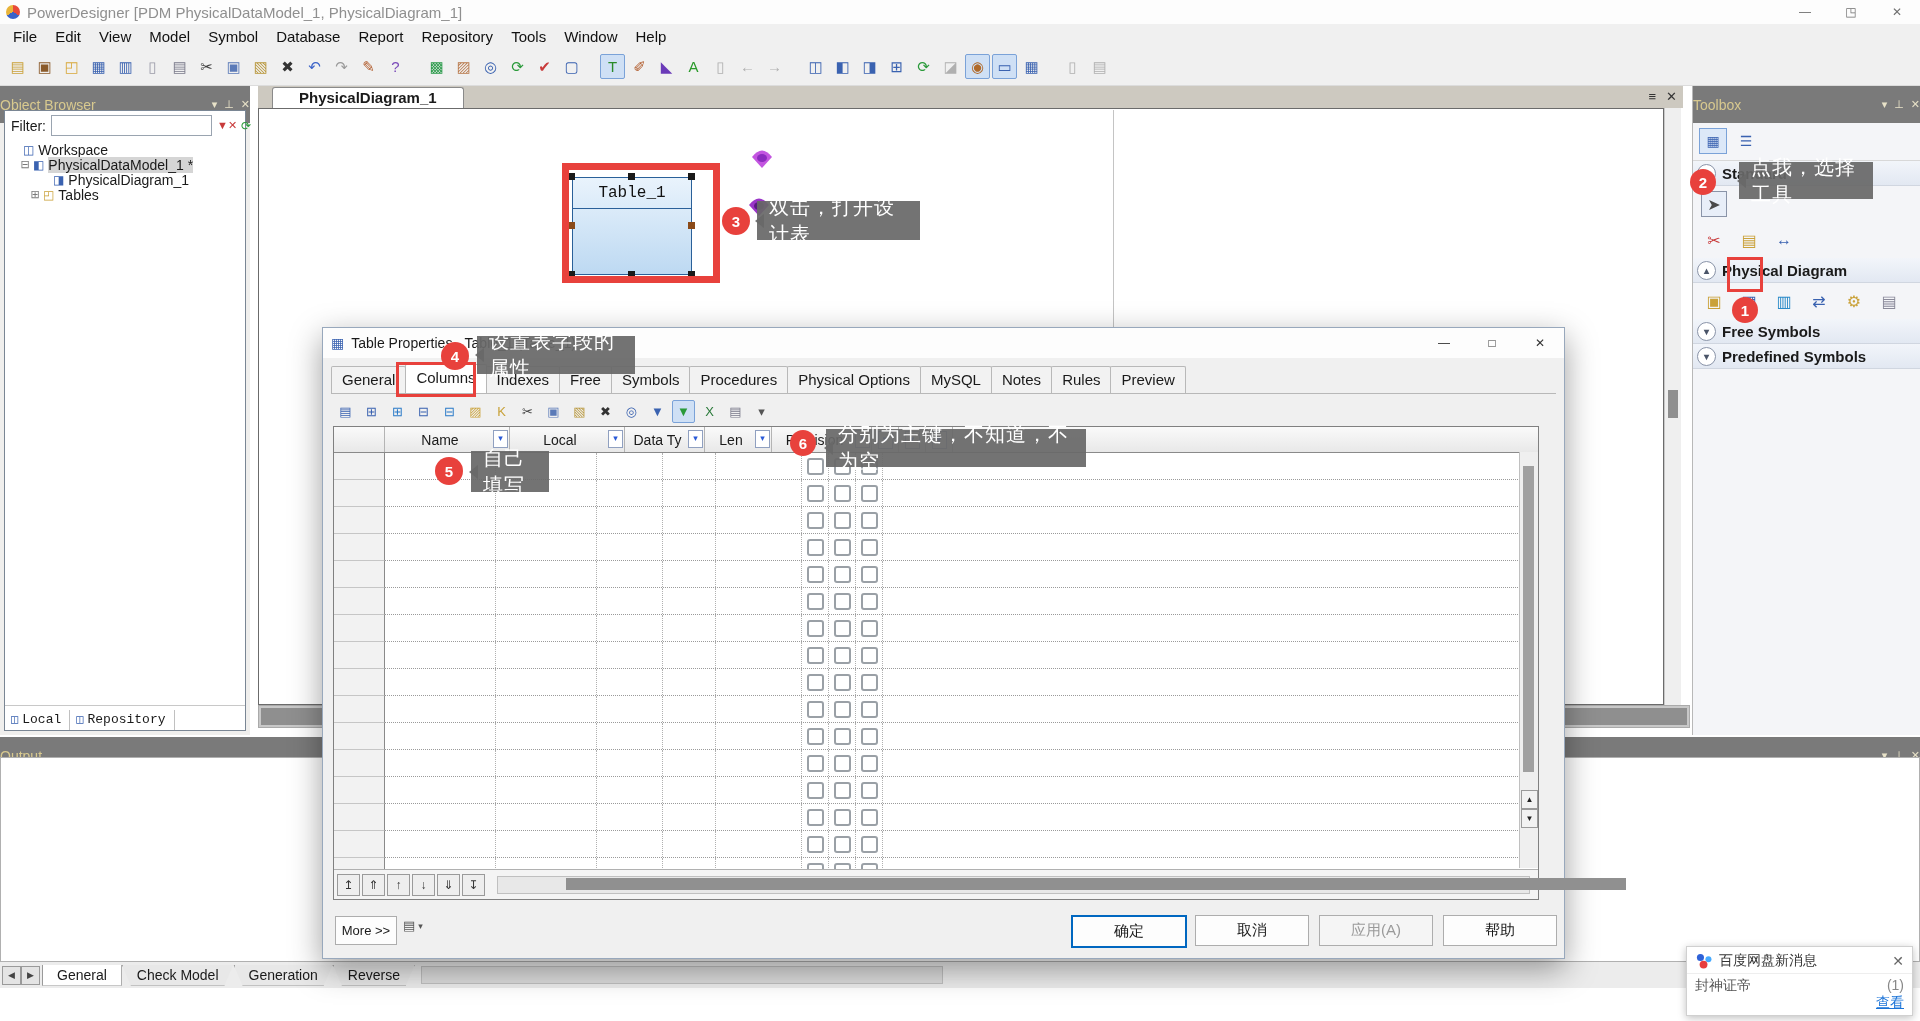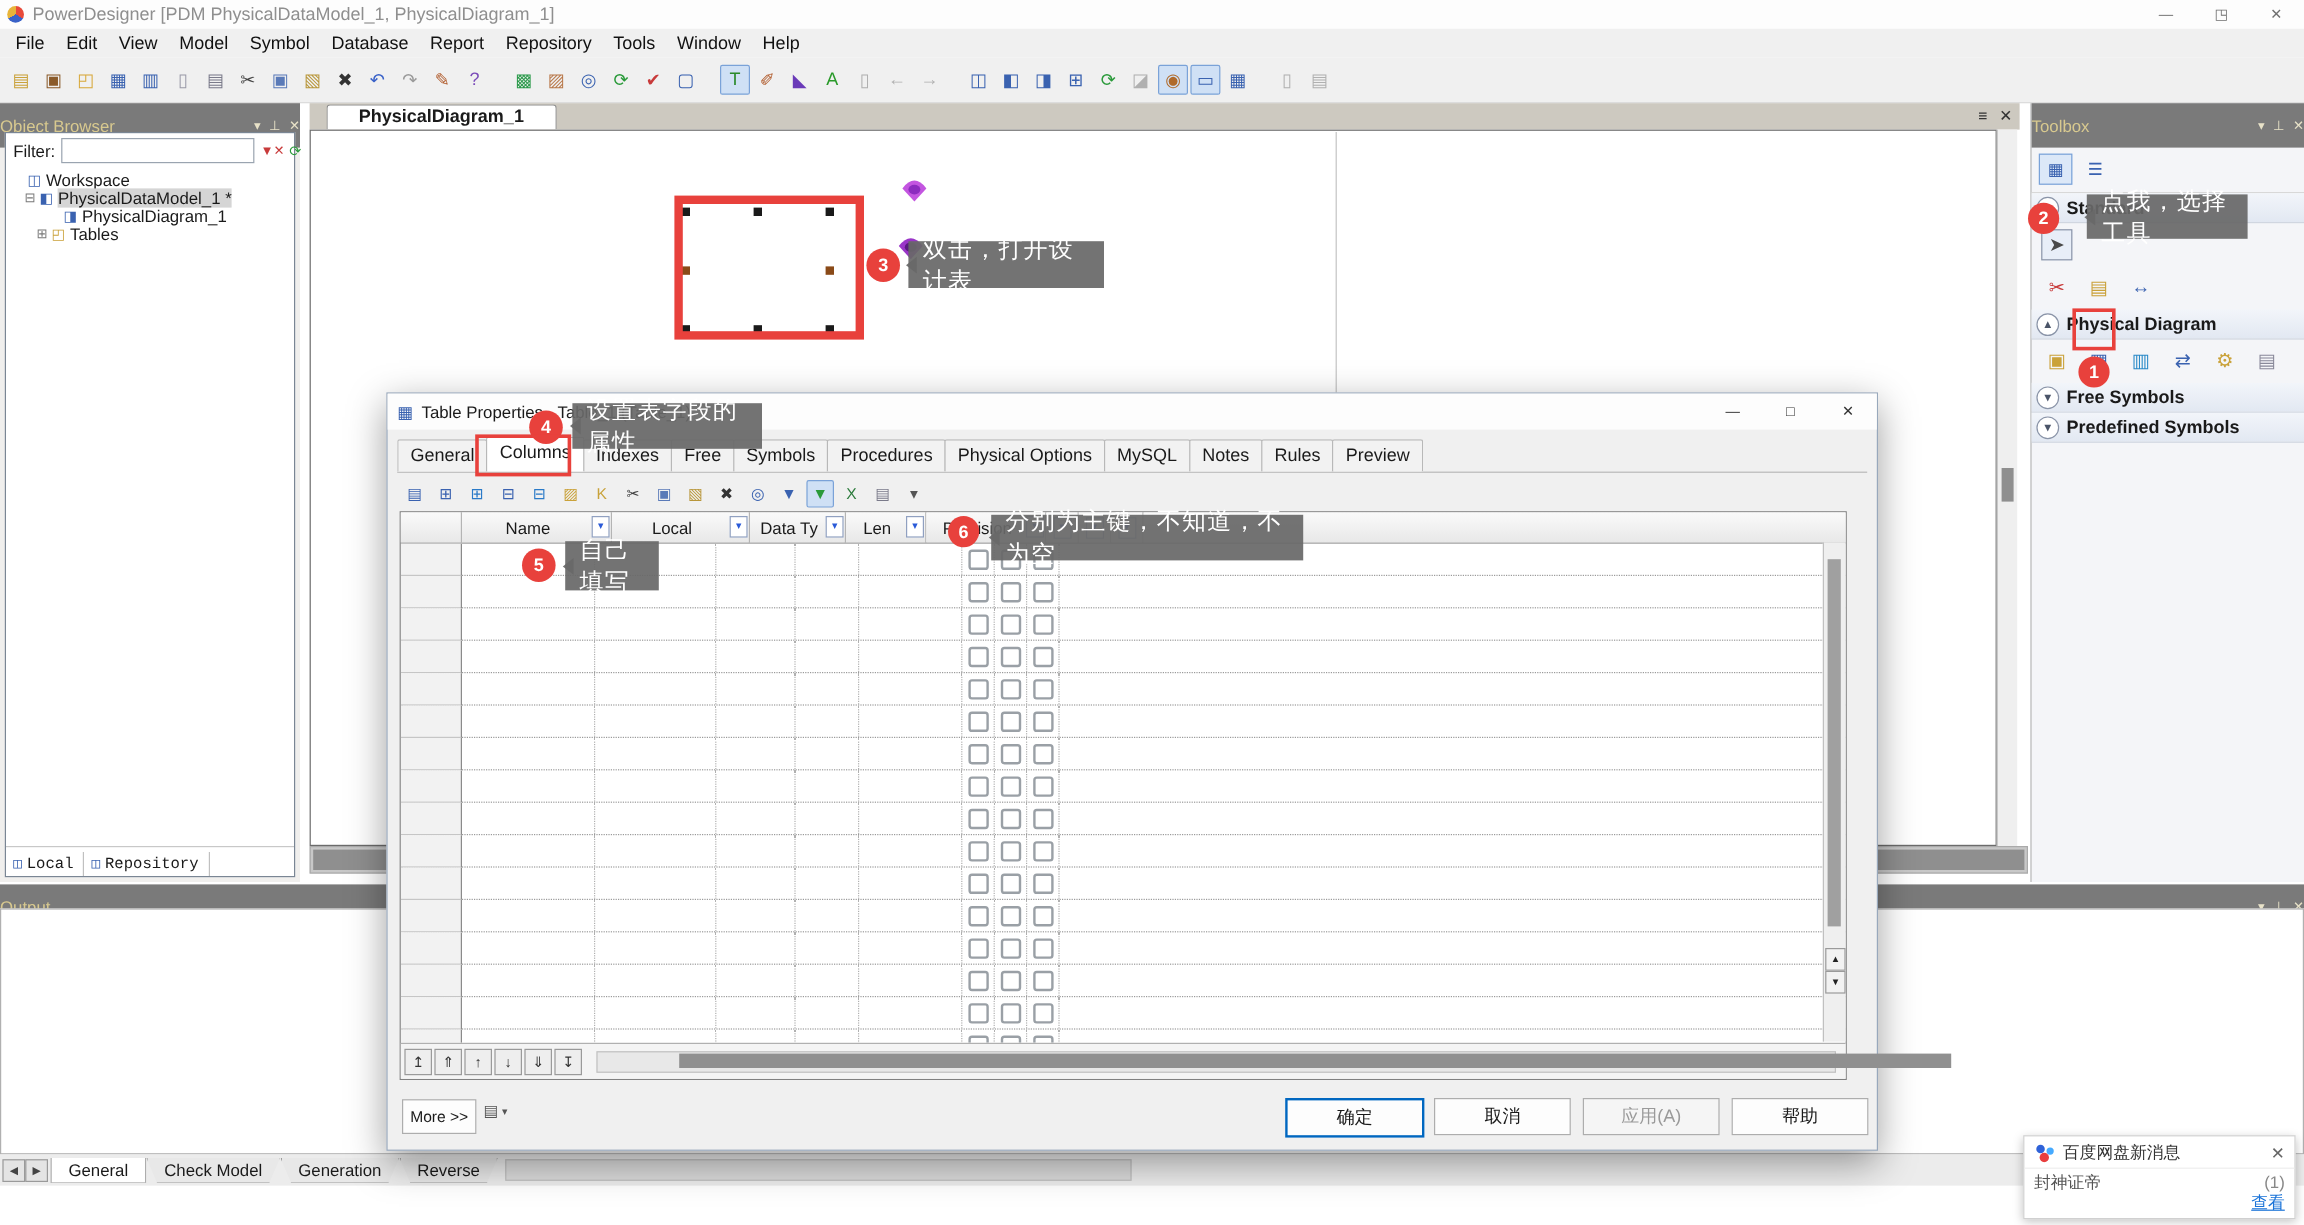--- a/index.html
+++ b/index.html
@@ -288,20 +288,23 @@
 
   <div class="abs canvas"></div>
   <div class="abs pageline"></div>
   <div class="abs cvscroll">
       <span class="abs cvthumb"></span>
     </div>
   <div class="abs chscroll">
       <span class="abs chthumb"></span>
     </div>
 
+  <div class="abs table1">
+    <div class="thead">Table_1</div>
+  </div>
   <span class="abs hdl" style="left:568px;top:173px"></span>
   <span class="abs hdl" style="left:628px;top:173px"></span>
   <span class="abs hdl" style="left:688px;top:173px"></span>
   <span class="abs hdl mid" style="left:568px;top:222px"></span>
   <span class="abs hdl mid" style="left:688px;top:222px"></span>
   <span class="abs hdl" style="left:568px;top:271px"></span>
   <span class="abs hdl" style="left:628px;top:271px"></span>
   <span class="abs hdl" style="left:688px;top:271px"></span>
 
   <svg class="abs purple" style="left:751px;top:149px" viewBox="0 0 22 20">

